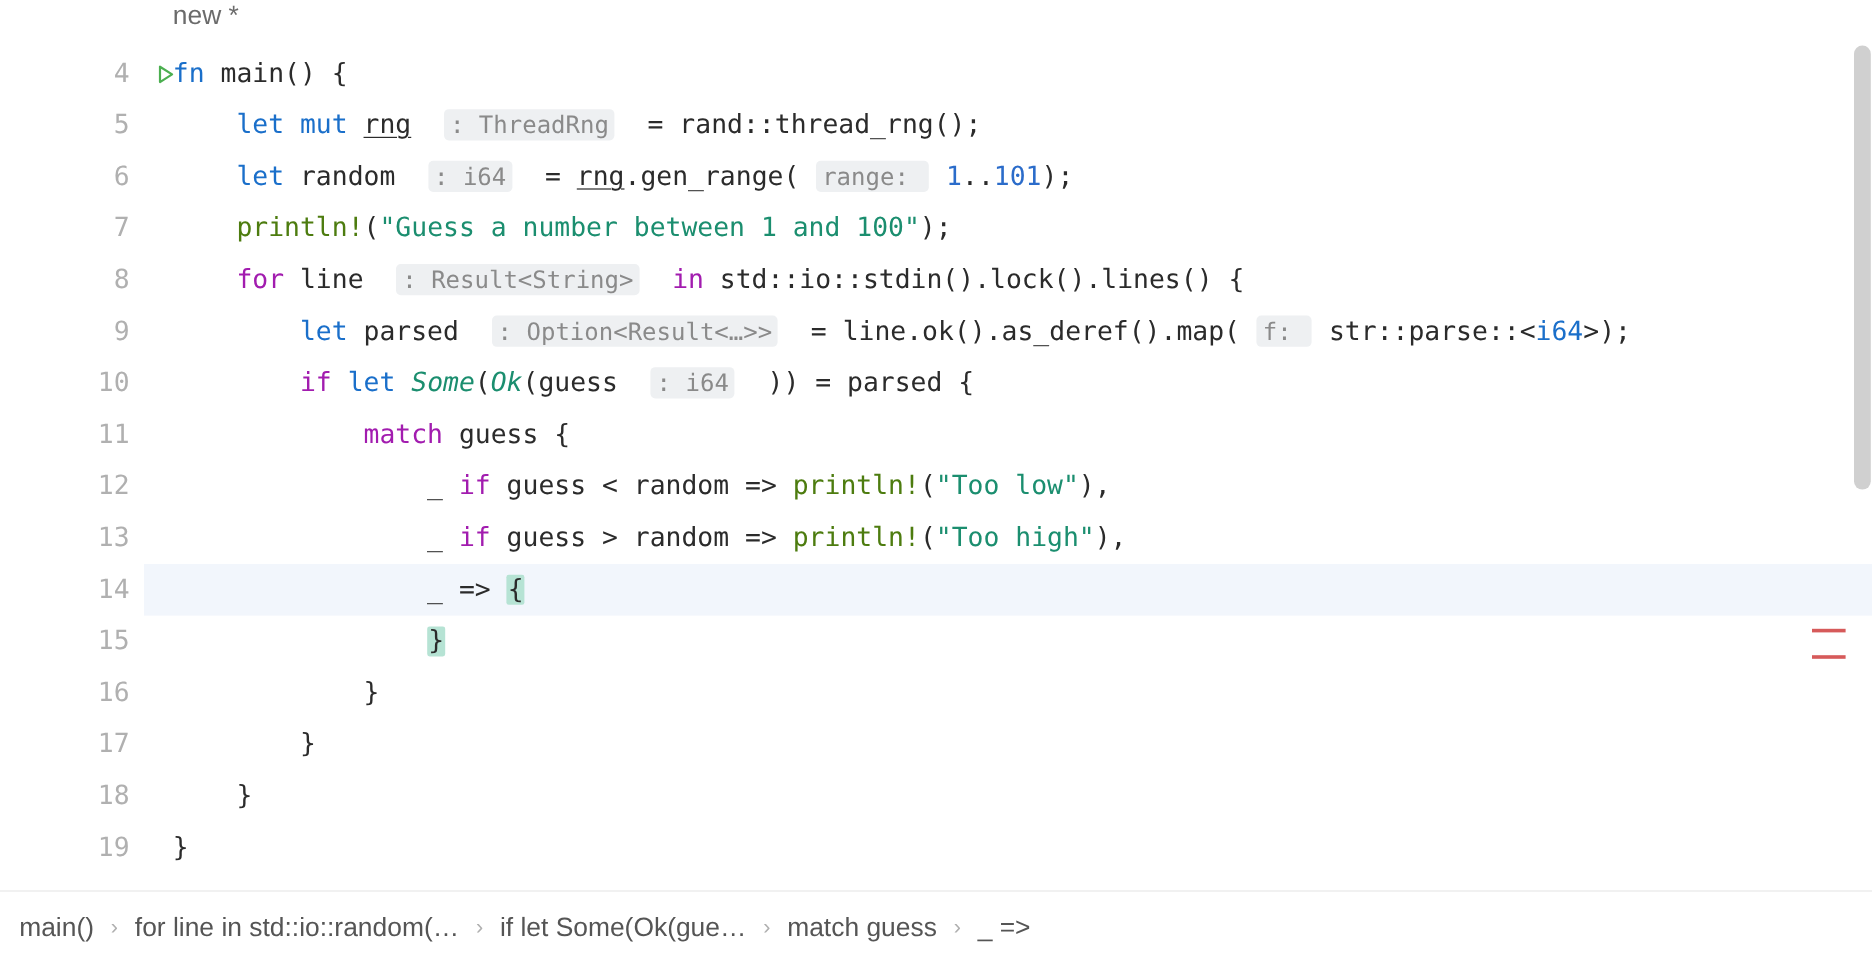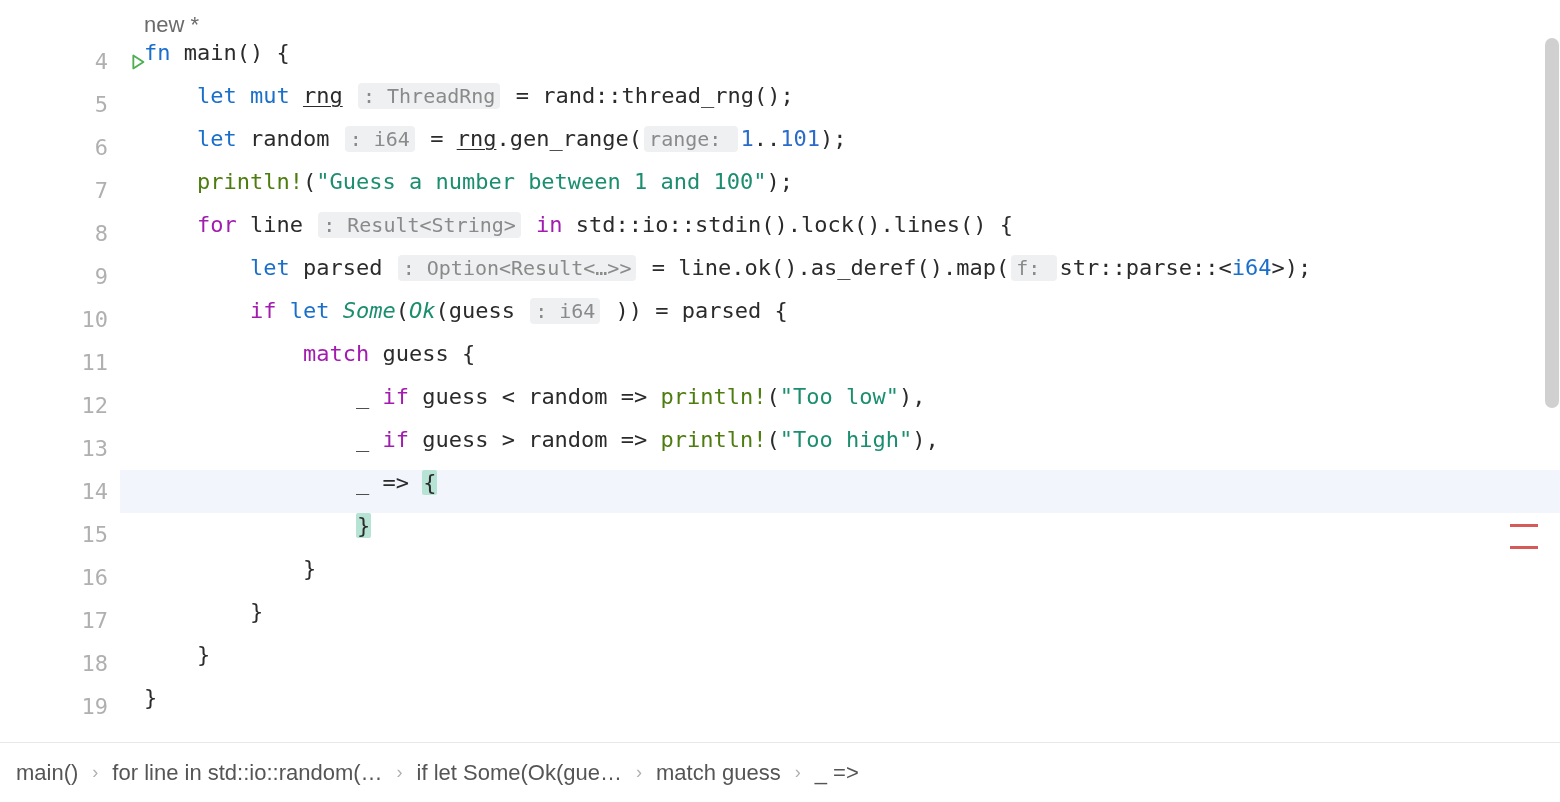--- a/index.html
+++ b/index.html
@@ -13,21 +13,21 @@
     position: relative;
     color: #2b2b2b;
   }
   .tab-bar {
     height: 38px;
     padding-left: 144px;
     font-family: -apple-system, BlinkMacSystemFont, "Segoe UI", sans-serif;
     font-size: 22px;
     color: #6b6b6b;
     display: flex;
-    align-items: flex-end;
+    align-items: flex-start;
   }
   .editor-area {
     position: relative;
     height: calc(100% - 38px - 48px);
     display: flex;
   }
   .gutter {
     width: 120px;
     flex-shrink: 0;
     padding-top: 2px;
@@ -58,21 +58,21 @@
     flex: 1;
     padding-top: 2px;
     padding-left: 24px;
     position: relative;
     white-space: pre;
     overflow: hidden;
   }
   .code-line {
     height: 43px;
     display: flex;
-    align-items: flex-start;
+    align-items: center;
     position: relative;
   }
   .code-line.active {
     background: #f2f6fc;
     margin-left: -144px;
     padding-left: 144px;
     width: calc(100% + 144px);
   }
   .kw { color: #1a6fca; }
   .kw-ctrl { color: #a21caf; }
@@ -80,21 +80,21 @@
   .type { color: #1b8e6f; font-style: italic; }
   .str { color: #1b8e6f; }
   .num { color: #2b6cca; }
   .underline { text-decoration: underline; text-decoration-thickness: 1px; text-underline-offset: 3px; }
   .hint {
     background: #eef0f2;
     color: #8a8a8a;
     border-radius: 4px;
     padding: 1px 5px;
     font-size: 20px;
-    margin: 0 2px;
+    margin: 0 14px;
   }
   .bracket-match {
     background: #b6e3d4;
     border-radius: 2px;
     padding: 0 1px;
   }
   .breadcrumb {
     position: absolute;
     bottom: 0;
     left: 0;

